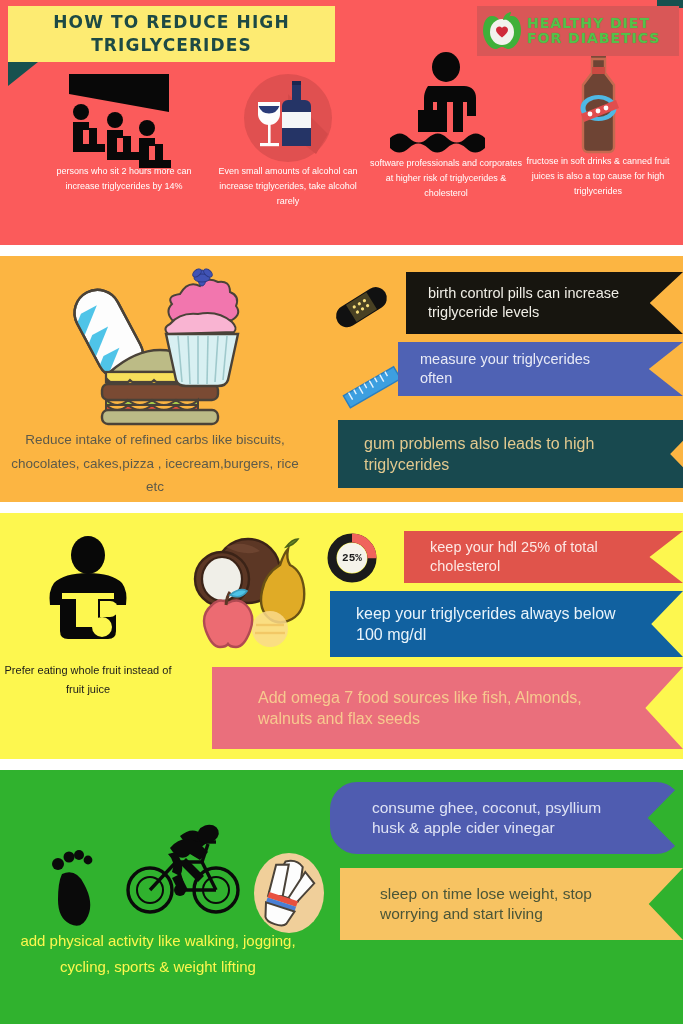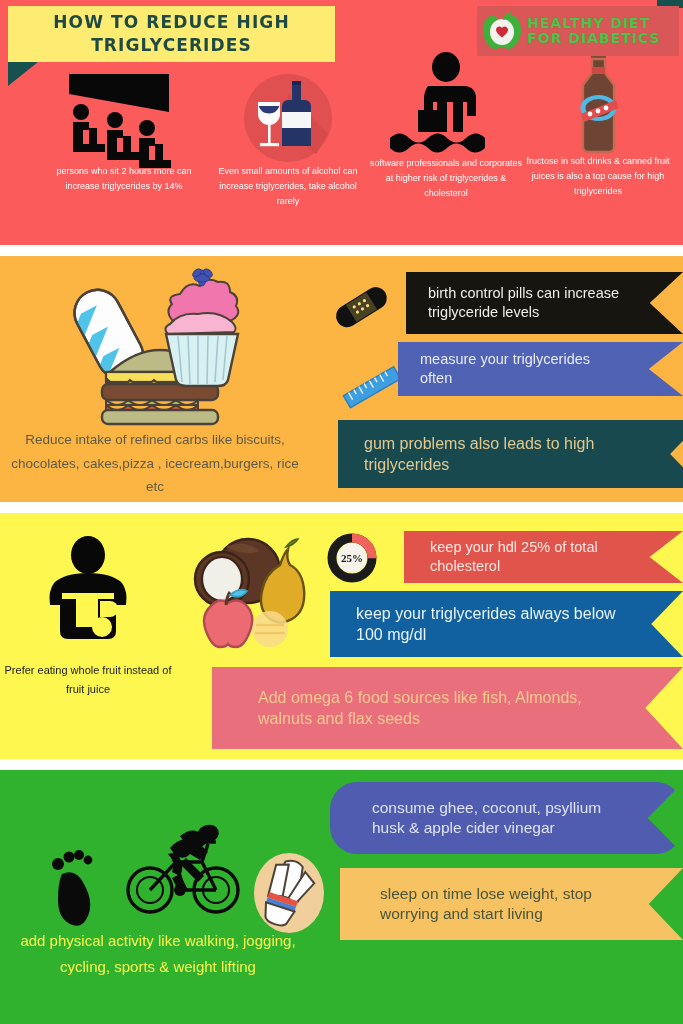--- a/index.html
+++ b/index.html
@@ -84,21 +84,21 @@
   .url-row .utext {
     font-size: 21px; color: #1b4f7a; font-family: "Liberation Sans", sans-serif;
     letter-spacing: -0.3px;
   }
   .url-icon { width: 19px; height: 18px; margin-right: 4px; }
 
   
   .donut { position: absolute; width: 52px; height: 52px; }
   .donut .dlabel {
     position: absolute; inset: 0; display: flex; align-items: center; justify-content: center;
-    font-size: 11px; font-weight: bold; color: #1b1b1b; font-family: Liberation Serif, serif;
+    font-size: 11px; font-weight: bold; color: #1b1b1b; font-family: Liberation Mono, monospace;
   }
   svg { display: block; overflow: visible; }
 </style>
 </head>
 <body>
 
 <div class="page">
 
   <div class="section" id="sec-red">
 
@@ -369,21 +369,21 @@
       <span class="rtext" style="color:#fde8e4;">keep your hdl 25% of total cholesterol</span>
     </div>
 
     <div class="ribbon" style="left:330px; top:78px; width:353px; height:66px; background:#1161a0;
                 clip-path: polygon(0 0, 100% 0, 91% 50%, 100% 100%, 0 100%); padding-left:26px;">
       <span class="rtext" style="color:#e9f4fb; font-size:16px;">keep your triglycerides always below 100 mg/dl</span>
     </div>
 
     <div class="ribbon" style="left:212px; top:154px; width:471px; height:82px; background:#ea6f7c;
                 clip-path: polygon(0 0, 100% 0, 92% 50%, 100% 100%, 0 100%); padding-left:46px;">
-      <span class="rtext" style="color:#f7c98f; font-size:16px;">Add omega 6 food sources like fish, Almonds, walnuts and flax seeds</span>
+      <span class="rtext" style="color:#f7c98f; font-size:16px;">Add omega 7 food sources like fish, Almonds, walnuts and flax seeds</span>
     </div>
   </div>
 
   <div class="section" id="sec-green">
 
     <span style="position:absolute;left:44px;top:78px;">
       <svg width="62" height="78" viewBox="0 0 62 78">
         <g fill="#0a0a0a">
           <path d="M18 26 q14 -6 22 10 q10 18 4 32 q-6 14 -18 8 q-12 -6 -12 -24 q0 -18 4 -26 z"></path>
           <circle cx="14" cy="16" r="6"></circle>

